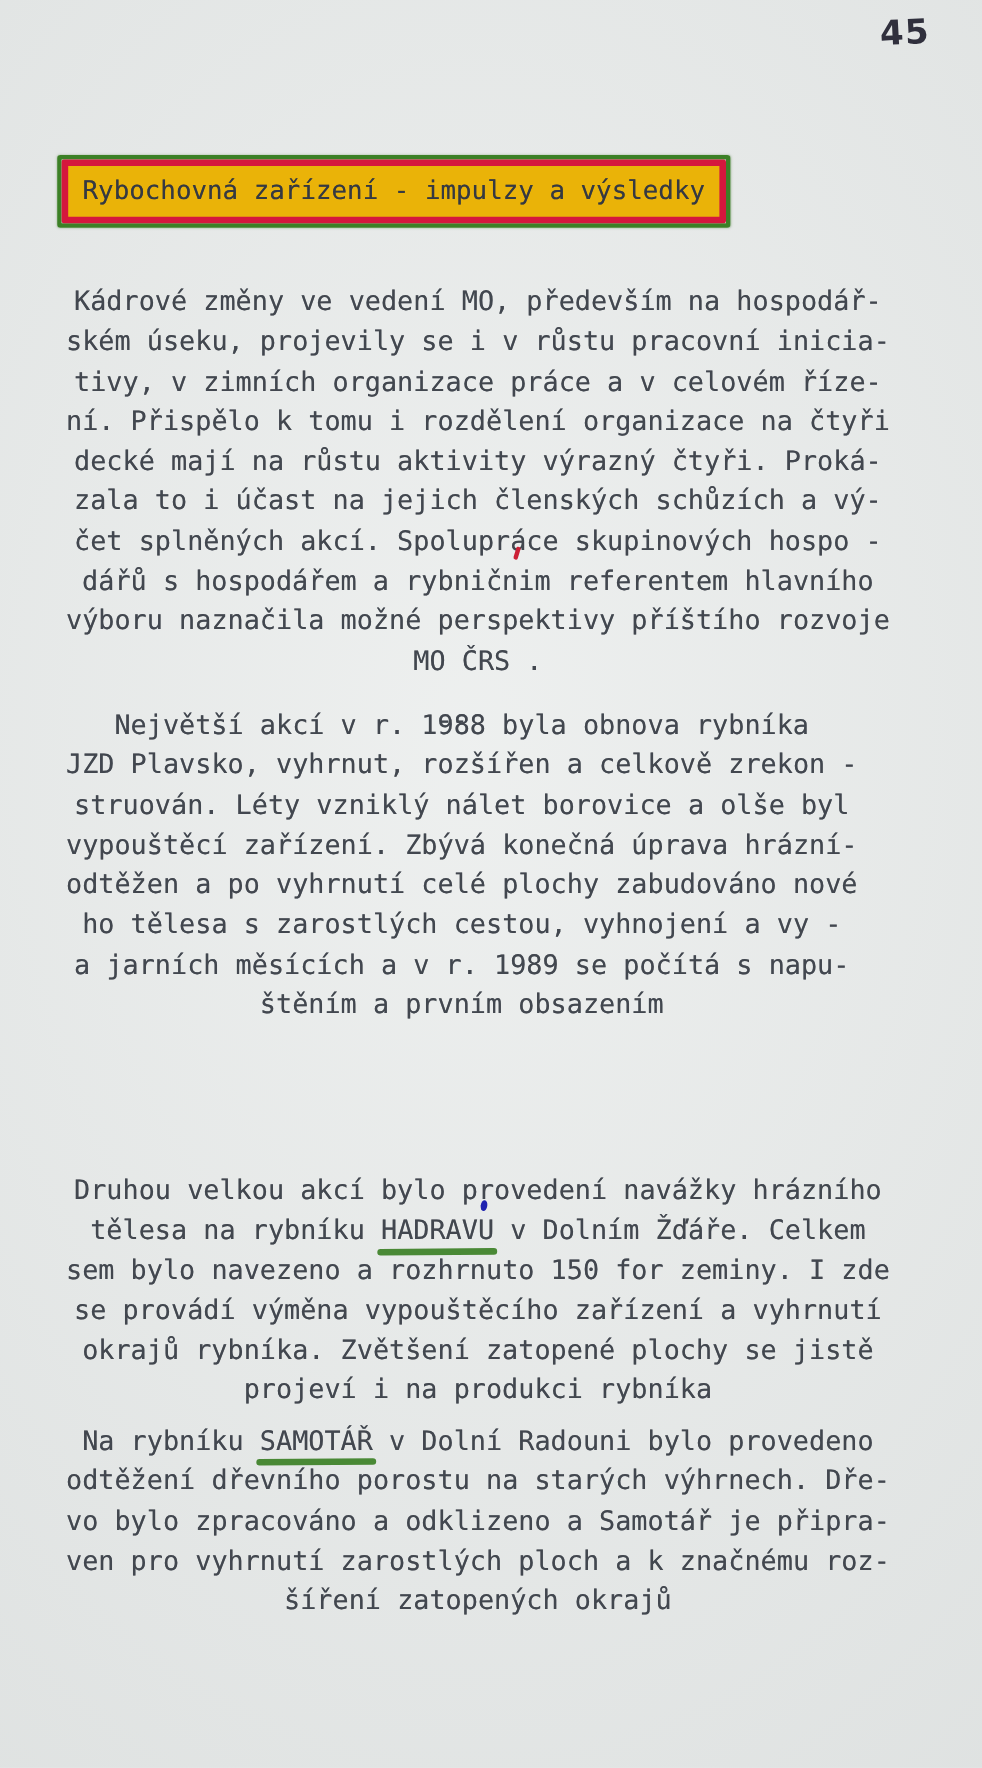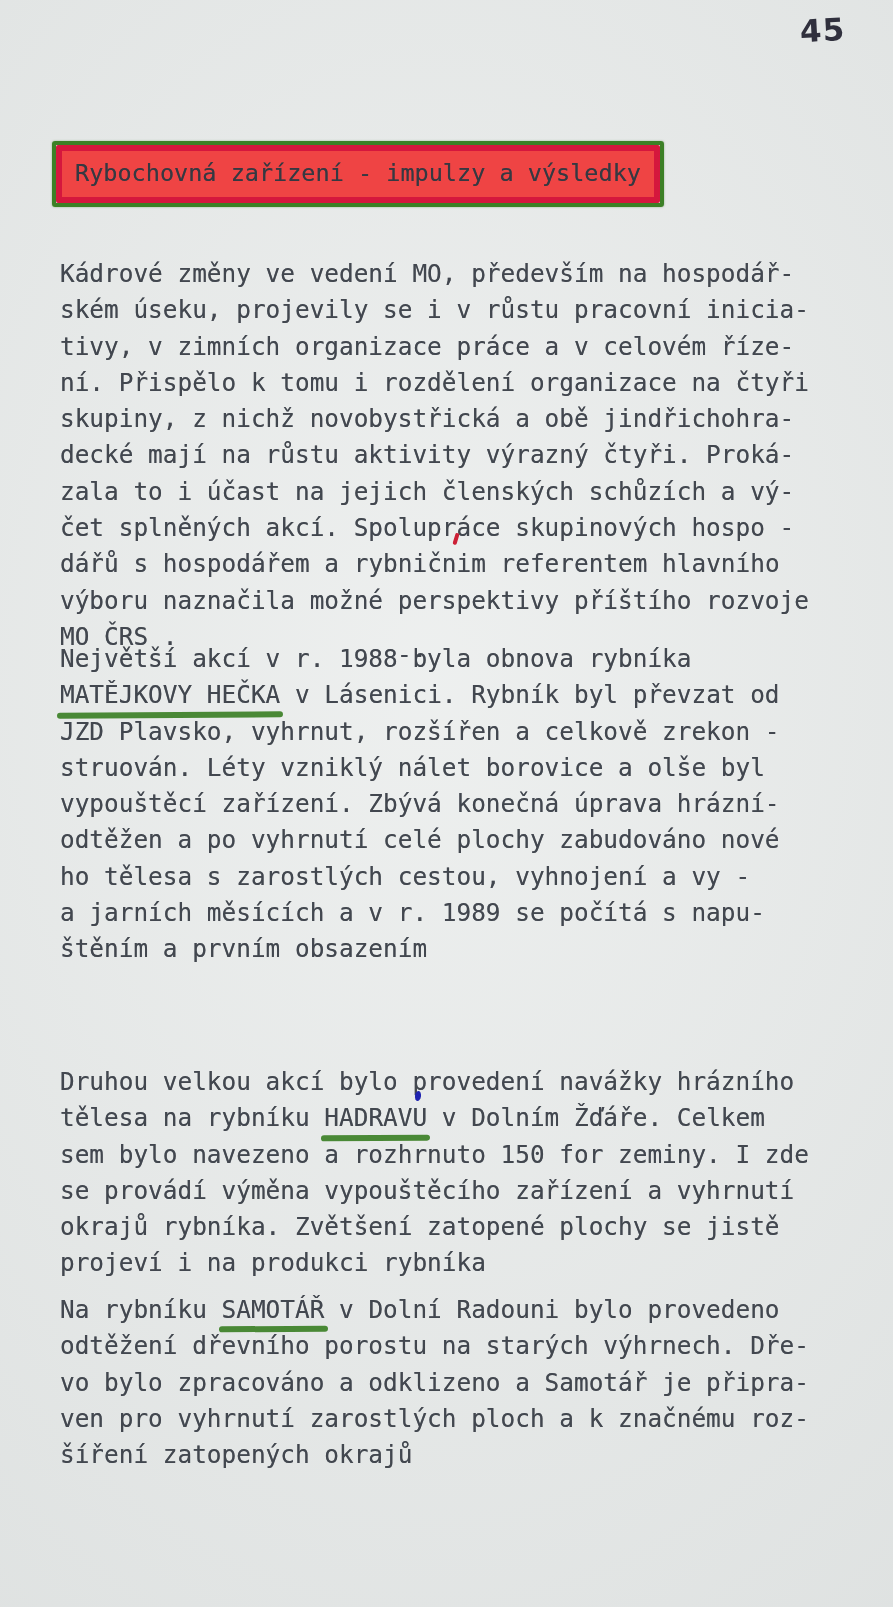--- a/index.html
+++ b/index.html
@@ -27,37 +27,38 @@
   
   .title-box {
     position: absolute; left: 52px; top: 141px;
     border: 4px solid var(--green, #3c8026);
     border-radius: 3px;
     box-shadow: 0 0 2px rgba(60,110,40,0.5);
   }
   .title-box-inner {
     border: 6px solid var(--red, #d5173d);
     border-radius: 2px;
-    background: #ef4444;
+    background: #eab308;
     padding: 8px 13px 10px 13px;
   }
   .title-text {
     font-size: 23.5px;
     color: var(--ink-dark, #353942);
     white-space: pre;
     text-shadow: 0 0 0.6px rgba(53,57,66,0.6);
   }
 
   
   .para {
     position: absolute; left: 60px;
     font-size: 24.4px;
     line-height: 36.3px;
     color: var(--ink, #42474f);
     text-shadow: 0 0 0.6px rgba(62,67,77,0.55);
+    text-align: center;
   }
   .line { white-space: pre; height: 36.3px; }
   .line > span { position: relative; display: inline-block; }
 
   
   .u-green::after {
     content: "";
     position: absolute;
     left: -3px; right: -3px; bottom: -4px;
     height: 6px;
@@ -104,31 +105,29 @@
   </div>
 
   <div class="separator">--</div>
 
   <div id="doc-body">
       <div class="para" style="top: 256px;">
         <div class="line"><span>Kádrové změny ve vedení MO, především na hospodář-</span></div>
         <div class="line"><span>ském úseku, projevily se i v růstu pracovní inicia-</span></div>
         <div class="line"><span>tivy, v zimních organizace práce a v celovém říze-</span></div>
         <div class="line"><span>ní. Přispělo k tomu i rozdělení organizace na čtyři</span></div>
-        <div class="line"><span>skupiny, z nichž novobystřická a obě jindřichohra-</span></div>
         <div class="line"><span>decké mají na růstu aktivity výrazný čtyři. Proká-</span></div>
         <div class="line"><span>zala to i účast na jejich členských schůzích a vý-</span></div>
         <div class="line"><span>čet splněných akcí. Spolupráce skupinových hospo -</span></div>
         <div class="line"><span>dářů s hospodářem a </span><span>rybničnim<i class="mark red-accent" style="left: 6.8ch;"></i></span><span> referentem hlavního</span></div>
         <div class="line"><span>výboru naznačila možné perspektivy příštího rozvoje</span></div>
         <div class="line"><span>MO ČRS .</span></div>
       </div>
       <div class="para" style="top: 641px;">
         <div class="line"><span>Největší akcí v r. 1988 byla obnova rybníka</span></div>
-        <div class="line"><span class="u-green">MATĚJKOVY HEČKA</span><span> v Lásenici. Rybník byl převzat od</span></div>
         <div class="line"><span>JZD Plavsko, vyhrnut, rozšířen a celkově zrekon -</span></div>
         <div class="line"><span>struován. Léty vzniklý nálet borovice a olše byl</span></div>
         <div class="line"><span>vypouštěcí zařízení. Zbývá konečná úprava hrázní-</span></div>
         <div class="line"><span>odtěžen a po vyhrnutí celé plochy zabudováno nové</span></div>
         <div class="line"><span>ho tělesa s zarostlých cestou, vyhnojení a vy -</span></div>
         <div class="line"><span>a jarních měsících a v r. 1989 se počítá s napu-</span></div>
         <div class="line"><span>štěním a prvním obsazením</span></div>
       </div>
       <div class="para" style="top: 1064px;">
         <div class="line"><span>Druhou velkou akcí bylo provedení navážky hrázního</span></div>

